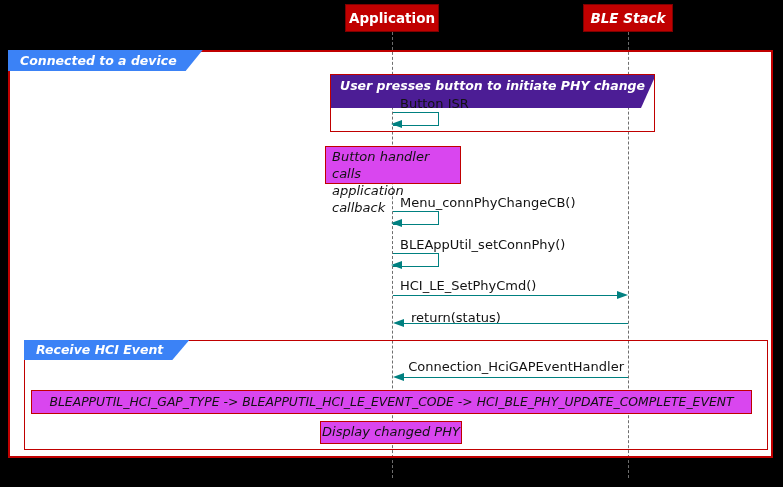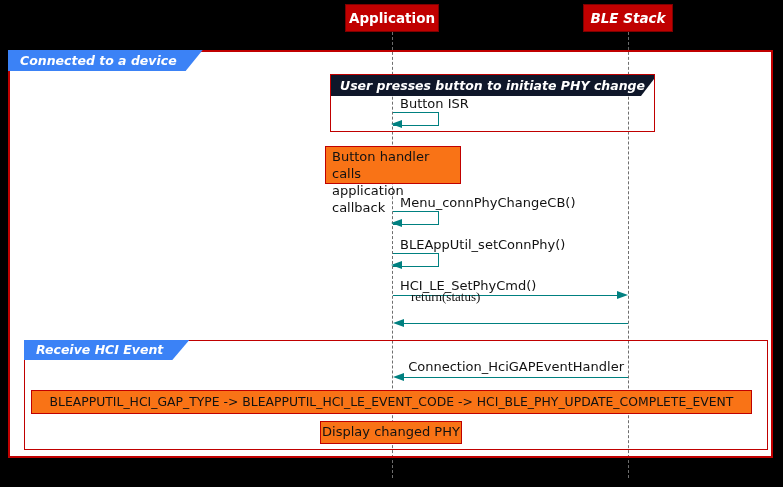--- a/index.html
+++ b/index.html
@@ -46,22 +46,22 @@
     font-size:12.5px;
     line-height:21px;
     height:21px;
     padding:0 26px 0 12px;
     clip-path:polygon(0 0,100% 0,calc(100% - 17px) 100%,0 100%);
     white-space:nowrap;
   }
   .inner-header{
     position:absolute;
     left:0;top:0;right:0;
-    height:21px;
-    background:#0f172a;
+    height:33px;
+    background:#4c1d95;
     color:#fff;
     font-style:italic;
     font-weight:bold;
     font-size:12.5px;
     line-height:21px;
     text-align:center;
     clip-path:polygon(0 0,100% 0,100% 4px,calc(100% - 13px) 100%,0 100%);
     white-space:nowrap;
   }
   .msg{
@@ -92,25 +92,26 @@
   }
   .arr-right{
     position:absolute;
     width:0;height:0;
     border-top:4.5px solid transparent;
     border-bottom:4.5px solid transparent;
     border-left:11px solid #008080;
   }
   .note{
     position:absolute;
-    background:#f97316;
+    background:#d946ef;
     border:1.3px solid #C00000;
     color:#121212;
     font-size:13px;
     box-sizing:border-box;
+    font-style:italic;
   }
 </style>
 </head>
 <body>
 
 <div id="canvas">
 
   <div class="frame-bg" style="left:8px;top:50px;width:765px;height:408px;"></div>
 
   <div class="lifeline" style="left:392px;top:32px;height:446px;"></div>
@@ -148,21 +149,21 @@
   <div class="arr-left" style="left:391px;top:219px;"></div>
 
   <div class="msg" style="left:400px;top:237px;">BLEAppUtil_setConnPhy()</div>
   <div class="loop" style="left:393px;top:253px;"></div>
   <div class="arr-left" style="left:391px;top:261px;"></div>
 
   <div class="msg" style="left:400px;top:278px;">HCI_LE_SetPhyCmd()</div>
   <div class="hline" style="left:393px;top:295px;width:228px;"></div>
   <div class="arr-right" style="left:617px;top:291px;"></div>
 
-  <div class="msg" style="left:411px;top:289px;font-family:Liberation Serif, serif;">return(status)</div>
+  <div class="msg" style="left:411px;top:310px;">return(status)</div>
   <div class="hline" style="left:398px;top:323px;width:230px;"></div>
   <div class="arr-left" style="left:393px;top:319px;"></div>
 
   <div class="frame-border thin" style="left:24px;top:340px;width:744px;height:110px;"></div>
   <div class="frame-label" style="left:24px;top:340px;height:20px;line-height:20px;">
     <span>Receive HCI Event</span>
   </div>
 
   <div class="msg" style="left:393px;top:359px;width:231px;text-align:right;">Connection_HciGAPEventHandler</div>
   <div class="hline" style="left:398px;top:377px;width:230px;"></div>

